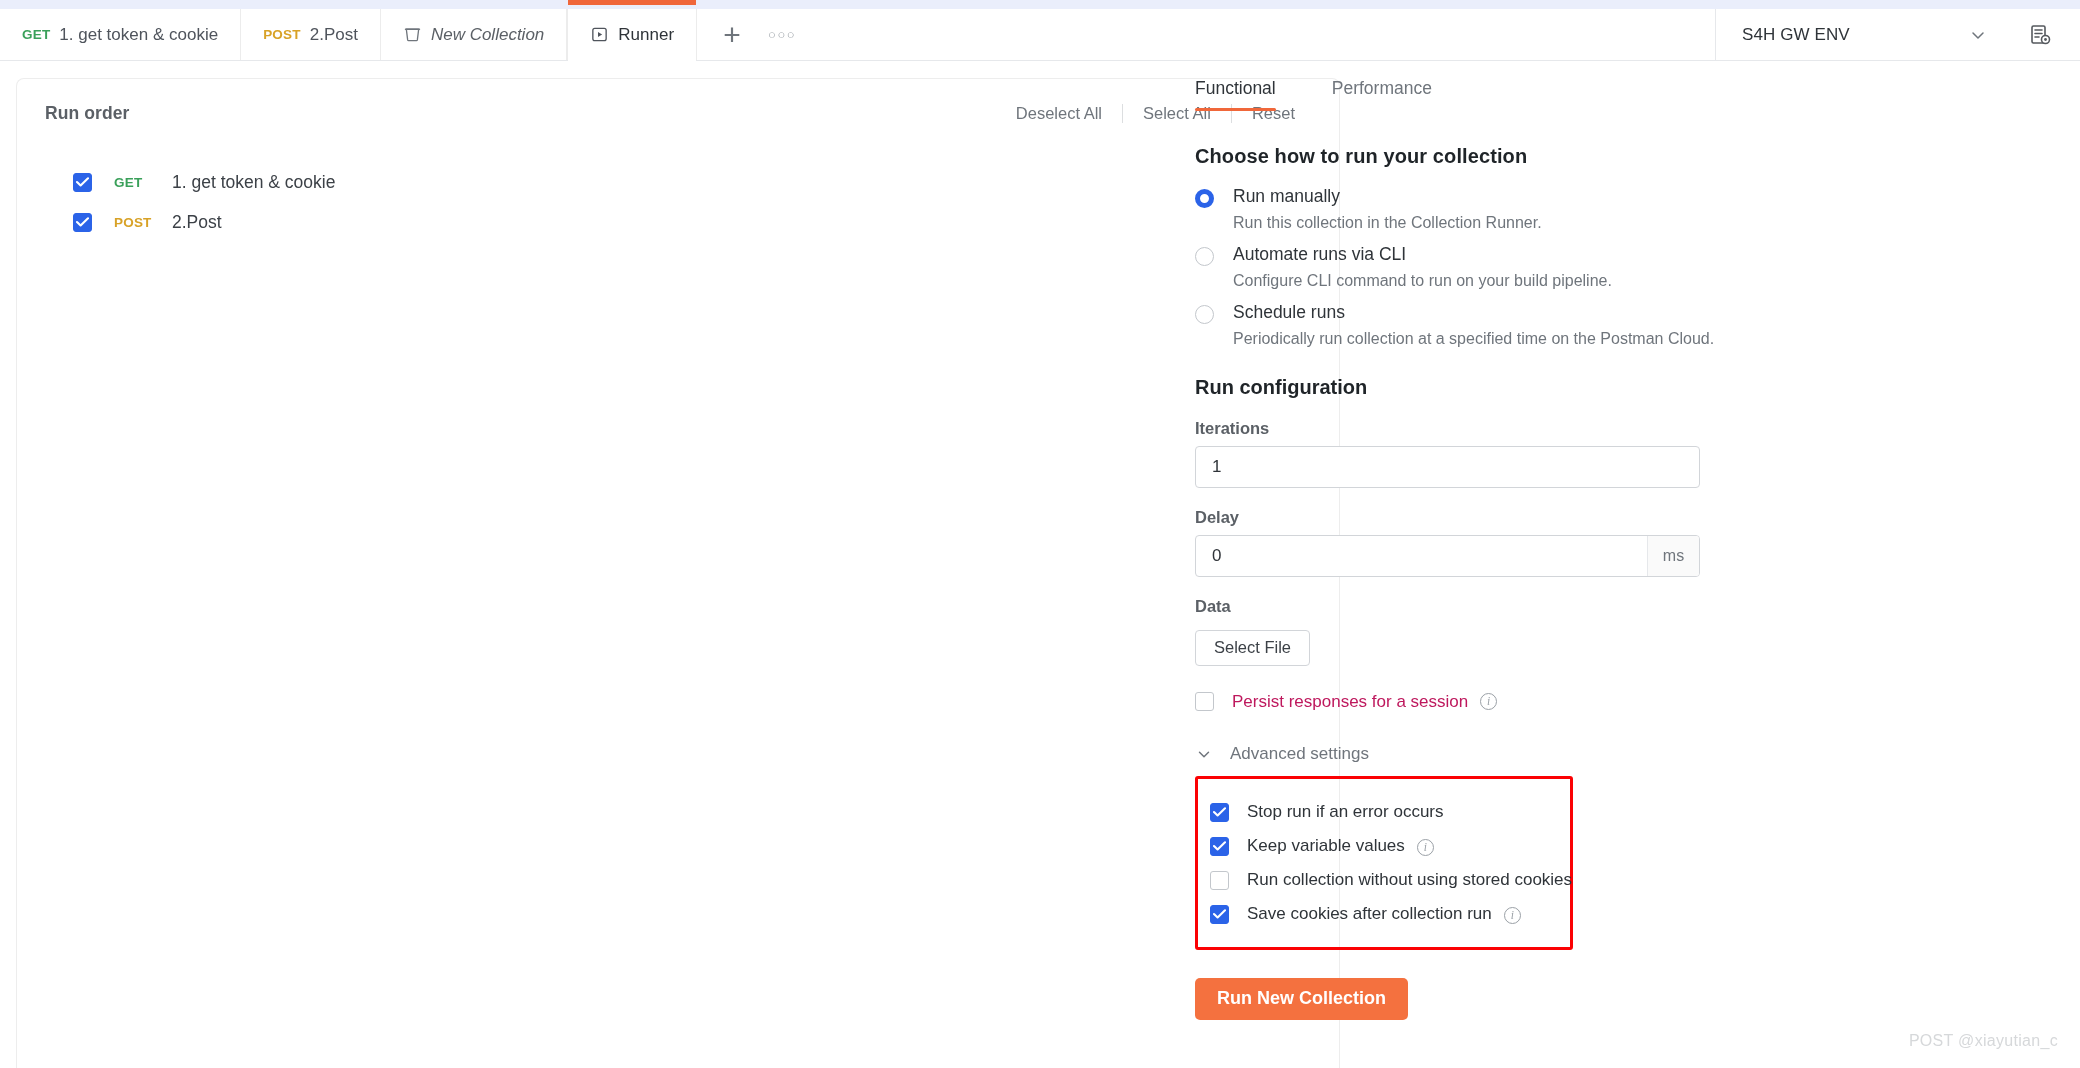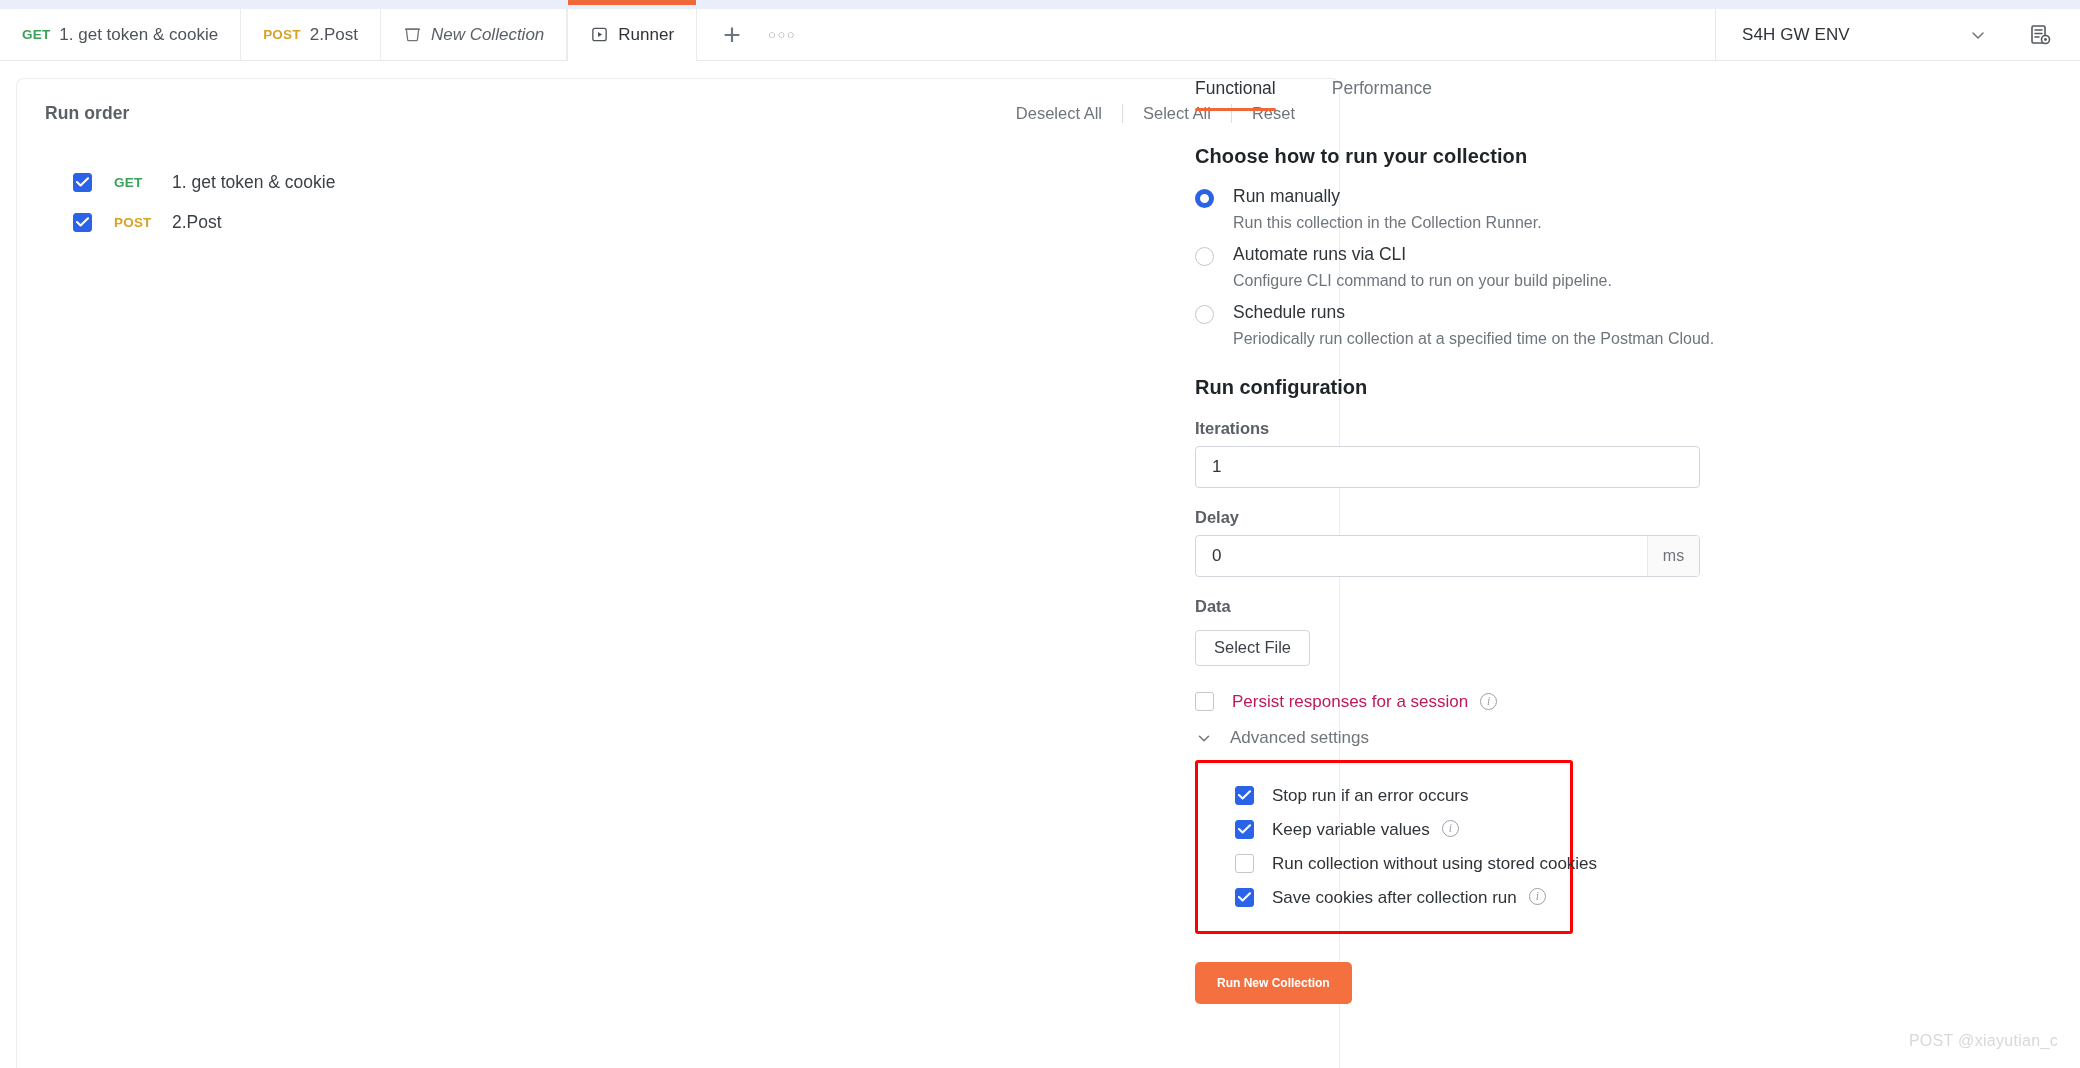--- a/index.html
+++ b/index.html
@@ -206,41 +206,41 @@
   .chk-label { font-size:17px; color:#be185d; }
   .info-i {
     width:17px; height:17px; border-radius:50%;
     border:1.3px solid #9aa0a6; color:#9aa0a6;
     font-size:11.5px; line-height:15px; text-align:center;
     margin-left:12px; display:inline-block; font-family:"Liberation Serif", serif;
     font-style:italic; cursor:pointer; flex:0 0 auto;
   }
 
   .adv-toggle {
-    display:flex; align-items:center; margin-top:16px; cursor:pointer;
+    display:flex; align-items:center; margin-top:32px; cursor:pointer;
     color:#6f757c; font-size:17px;
   }
   .adv-toggle .chev { margin-right:17px; display:flex; color:#6f757c; }
 
   .adv-box {
     margin-top:12px;
     width:378px;
     border:3px solid #fb0103;
     border-radius:3px;
     padding:16px 0 16px 0;
   }
-  .adv-item { display:flex; align-items:flex-start; padding:7px 0 7px 37px; }
+  .adv-item { display:flex; align-items:flex-end; padding:7px 0 7px 12px; }
   .adv-item .cb { margin-right:18px; }
   .adv-label { font-size:17px; color:#2f3439; white-space:nowrap; }
 
   .run-btn {
     margin-top:28px;
     height:42px; padding:0 22px;
     background:#f4713f; border:none; border-radius:5px;
-    color:#ffffff; font-size:12px; font-weight:700;
+    color:#ffffff; font-size:18px; font-weight:700;
     font-family:"Liberation Sans", sans-serif;
     cursor:pointer;
   }
 
   .watermark {
     position:absolute; right:22px; bottom:18px;
     font-size:16px; color:#d6d8da; letter-spacing:.3px;
   }
 </style>
 </head>

